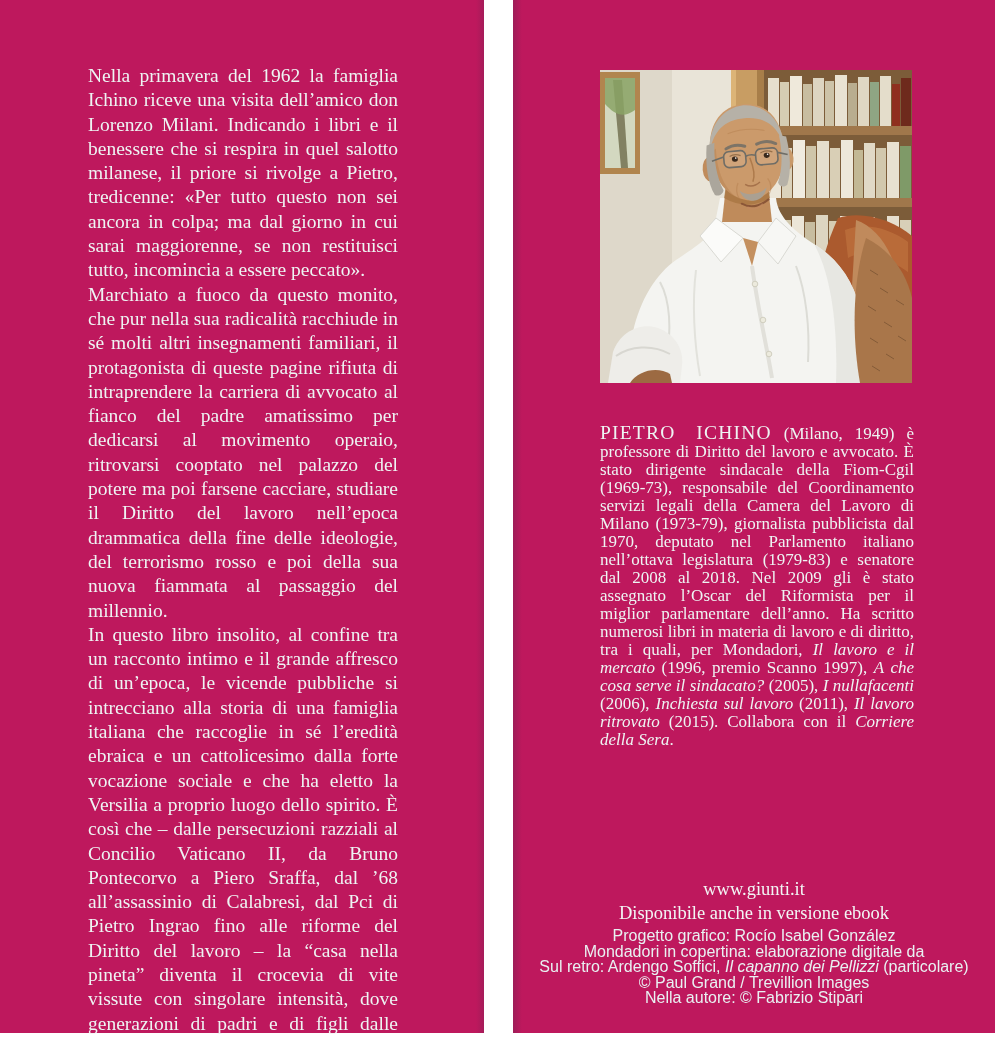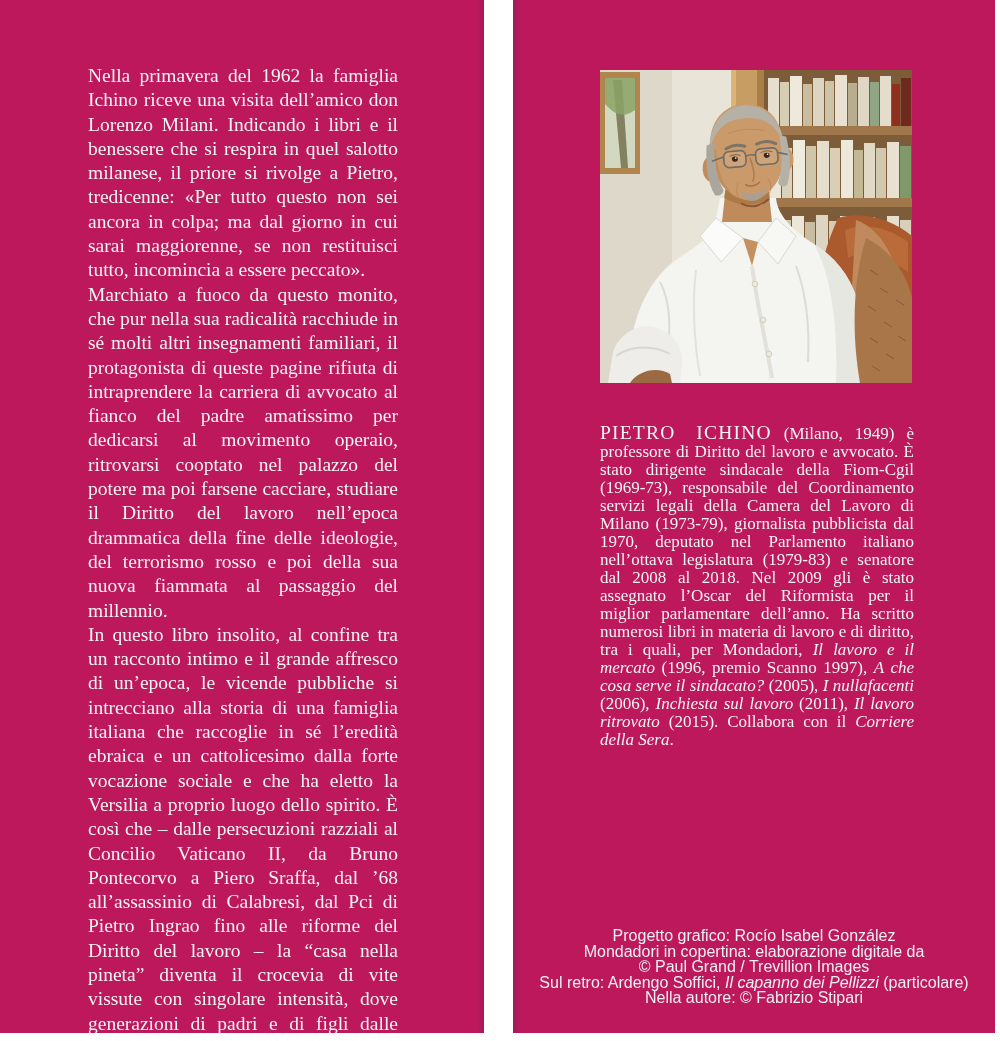--- a/index.html
+++ b/index.html
@@ -226,23 +226,27 @@
           <path d="M143,137 Q151,142 159,135" stroke="#c58a62" stroke-width="2" fill="none" opacity="0.6"></path>
           <path d="M130,62 Q148,57 167,62" stroke="#b5804f" stroke-width="1" fill="none" opacity="0.5"></path>
         </g>
       </svg>
     </div>
 
     <div class="bio">
       <p><span class="bio-name">PIETRO ICHINO</span><span>  (Milano, 1949) è professore di Diritto del lavoro e avvocato. È stato dirigente sindacale della Fiom-Cgil (1969-73), responsabile del Coordinamento servizi legali della Camera del Lavoro di Milano (1973-79), giornalista pubblicista dal 1970, deputato nel Parlamento italiano nell’ottava legislatura (1979-83) e senatore dal 2008 al 2018. Nel 2009 gli è stato assegnato l’Oscar del Riformista per il miglior parlamentare dell’anno. Ha scritto numerosi libri in materia di lavoro e di diritto, tra i quali, per Mondadori, </span><span class="i">Il lavoro e il mercato</span><span> (1996, premio Scanno 1997), </span><span class="i">A che cosa serve il sindacato?</span><span> (2005), </span><span class="i">I nullafacenti</span><span> (2006), </span><span class="i">Inchiesta sul lavoro</span><span> (2011), </span><span class="i">Il lavoro ritrovato</span><span> (2015). Collabora con il </span><span class="i">Corriere della Sera</span><span>.</span></p>
     </div>
 
+    <div class="links-block">
+      <div>www.giunti.it</div>
+      <div>Disponibile anche in versione ebook</div>
+    </div>
 
     <div class="credits-block">
       <div>Progetto grafico: Rocío Isabel González</div>
       <div>Mondadori in copertina: elaborazione digitale da</div>
+      <div><span>Sul retro: Ardengo Soffici, </span><span class="i">Il capanno dei Pellizzi</span><span> (particolare)</span></div>
       <div>© Paul Grand / Trevillion Images</div>
-      <div><span>Sul retro: Ardengo Soffici, </span><span class="i">Il capanno dei Pellizzi</span><span> (particolare)</span></div>
       <div>Nella autore: © Fabrizio Stipari</div>
     </div>
 
   </div>
 </div>
 
 </body></html>

